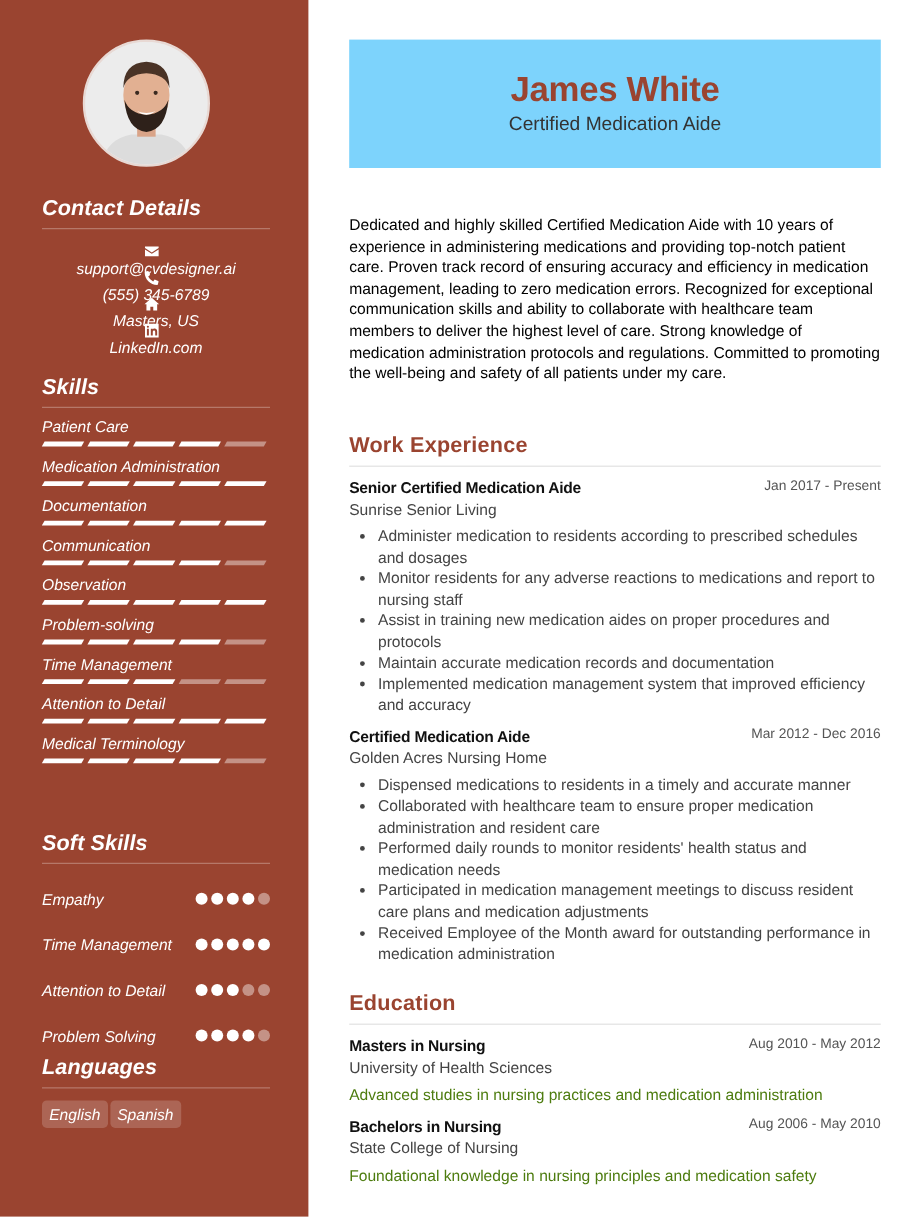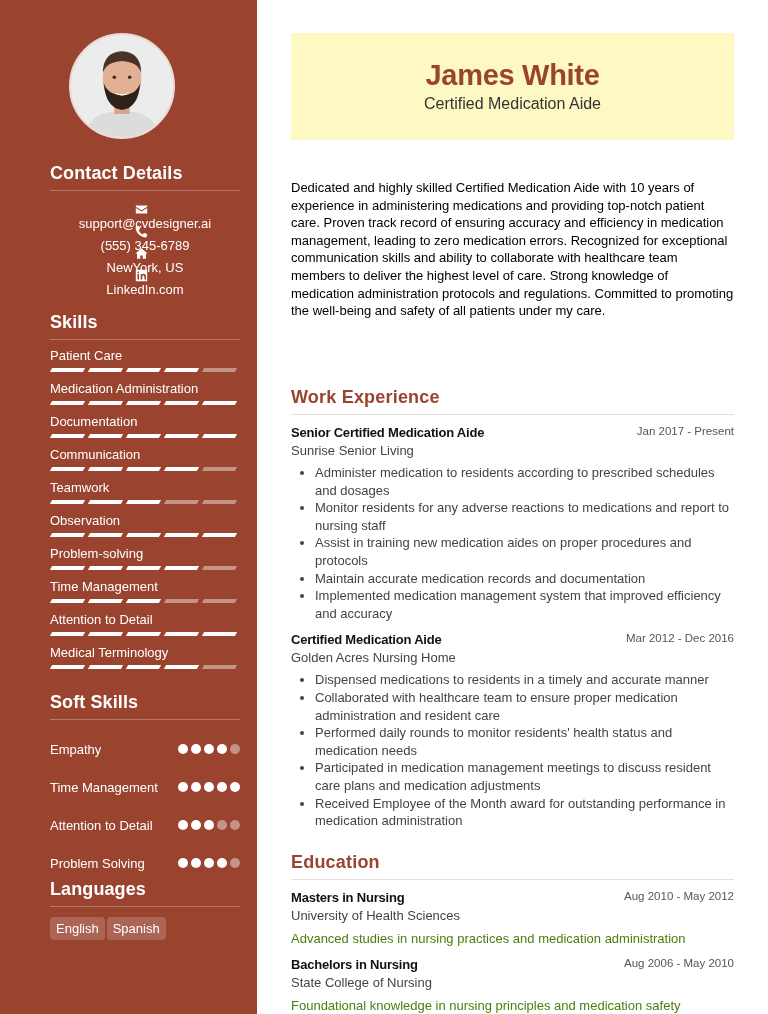--- a/index.html
+++ b/index.html
@@ -10,21 +10,21 @@
     position: absolute; left: 0; top: 0; width: 257px; height: 1014px;
     background: #9a4430; color: #ffffff;
   }
   .photo {
     position: absolute; left: 69px; top: 33px; width: 106px; height: 106px;
     border-radius: 50%; background: #ebebeb; overflow: hidden;
     border: 2px solid #e8d9d4;
   }
   .photo svg { width: 100%; height: 100%; display: block; }
 
-  .side-section { position: absolute; left: 50px; width: 190px; }
+  .side-section { position: absolute; left: 35px; width: 190px; font-style: italic; }
   .side-title {
     font-size: 18px; font-weight: bold; color: #ffffff; letter-spacing: 0.1px;
     padding-bottom: 6px; border-bottom: 1.5px solid rgba(255,255,255,0.28);
   }
   .contact-list { margin-top: 12px; }
   .contact-item { display: flex; align-items: center; height: 22px; font-size: 13px; color: #fff; flex-direction: column; }
   .contact-item .ic { width: 14px; height: 14px; margin-right: 8px; display: inline-flex; align-items: center; justify-content: center; }
   .contact-item .ic svg { width: 13px; height: 13px; fill: #fff; }
 
   .skill-list { margin-top: 8px; }
@@ -45,30 +45,30 @@
 
   .lang-list { display: flex; gap: 2px; margin-top: 10px; }
   .lang {
     font-size: 13px; color: #fff; background: rgba(255,255,255,0.18);
     border-radius: 4px; padding: 4px 6px; line-height: 15px;
   }
 
   .main { position: absolute; left: 291px; top: 0; width: 443px; color: #333; }
   .header-box {
     position: absolute; top: 33px; left: 0; width: 443px; height: 107px;
-    background: #fef9c3; text-align: center;
+    background: #7dd3fc; text-align: center;
   }
   .name { font-size: 29px; color: #9a4430; margin-top: 25px; line-height: 34px; letter-spacing: -0.3px; }
   .job-title { font-size: 16px; color: #333; margin-top: 2px; line-height: 20px; }
 
   .summary {
     position: absolute; top: 179px; left: 0; width: 443px;
     font-size: 13px; line-height: 17.6px; color: #000000;
   }
-  .sec { position: absolute; left: 0; width: 443px; margin-top: 26px; }
+  .sec { position: absolute; left: 0; width: 443px; }
   .sec-title {
     font-size: 18px; color: #9a4430; padding-bottom: 6px;
     border-bottom: 1.5px solid #e2e2e2; letter-spacing: 0.2px;
   }
   .entry { margin-top: 10px; }
   .entry-head { display: flex; justify-content: space-between; align-items: flex-start; }
   .entry-title { font-size: 13px; font-weight: bold; color: #111; letter-spacing: -0.2px; }
   .entry-date { font-size: 11.5px; color: #555; }
   .entry-org { font-size: 13px; color: #444; margin-top: 2px; line-height: 17px; }
   .entry ul { margin-top: 5px; padding-left: 24px; }
@@ -112,21 +112,21 @@
             </svg>
         </span>
         <span>(555) 345-6789</span>
       </div>
       <div class="contact-item">
         <span class="ic">
           <svg viewBox="0 0 16 16">
               <path d="M8 1.5L0.5 8h2v6.5h4v-4h3v4h4V8h2z"></path>
             </svg>
         </span>
-        <span>NewYork, US</span>
+        <span>Masters, US</span>
       </div>
       <div class="contact-item">
         <span class="ic">
           <svg viewBox="0 0 16 16">
               <path d="M1 1h14v14H1z M3 6v7h2V6z M4 3a1.1 1.1 0 1 0 0 2.2A1.1 1.1 0 0 0 4 3z M7 6v7h2V9.5c0-1 .5-1.6 1.3-1.6s1.2.6 1.2 1.6V13h2V9c0-2-1-3.1-2.6-3.1-1 0-1.6.5-1.9 1V6z" fill-rule="evenodd"></path>
             </svg>
         </span>
         <span>LinkedIn.com</span>
       </div>
     </div>
@@ -165,30 +165,20 @@
             <span class="bar"></span>
           </div>
         </div>
         <div class="skill">
           <div class="skill-name">Communication</div>
           <div class="bars">
             <span class="bar"></span>
             <span class="bar"></span>
             <span class="bar"></span>
             <span class="bar"></span>
-            <span class="bar off"></span>
-          </div>
-        </div>
-        <div class="skill">
-          <div class="skill-name">Teamwork</div>
-          <div class="bars">
-            <span class="bar"></span>
-            <span class="bar"></span>
-            <span class="bar"></span>
-            <span class="bar off"></span>
             <span class="bar off"></span>
           </div>
         </div>
         <div class="skill">
           <div class="skill-name">Observation</div>
           <div class="bars">
             <span class="bar"></span>
             <span class="bar"></span>
             <span class="bar"></span>
             <span class="bar"></span>

